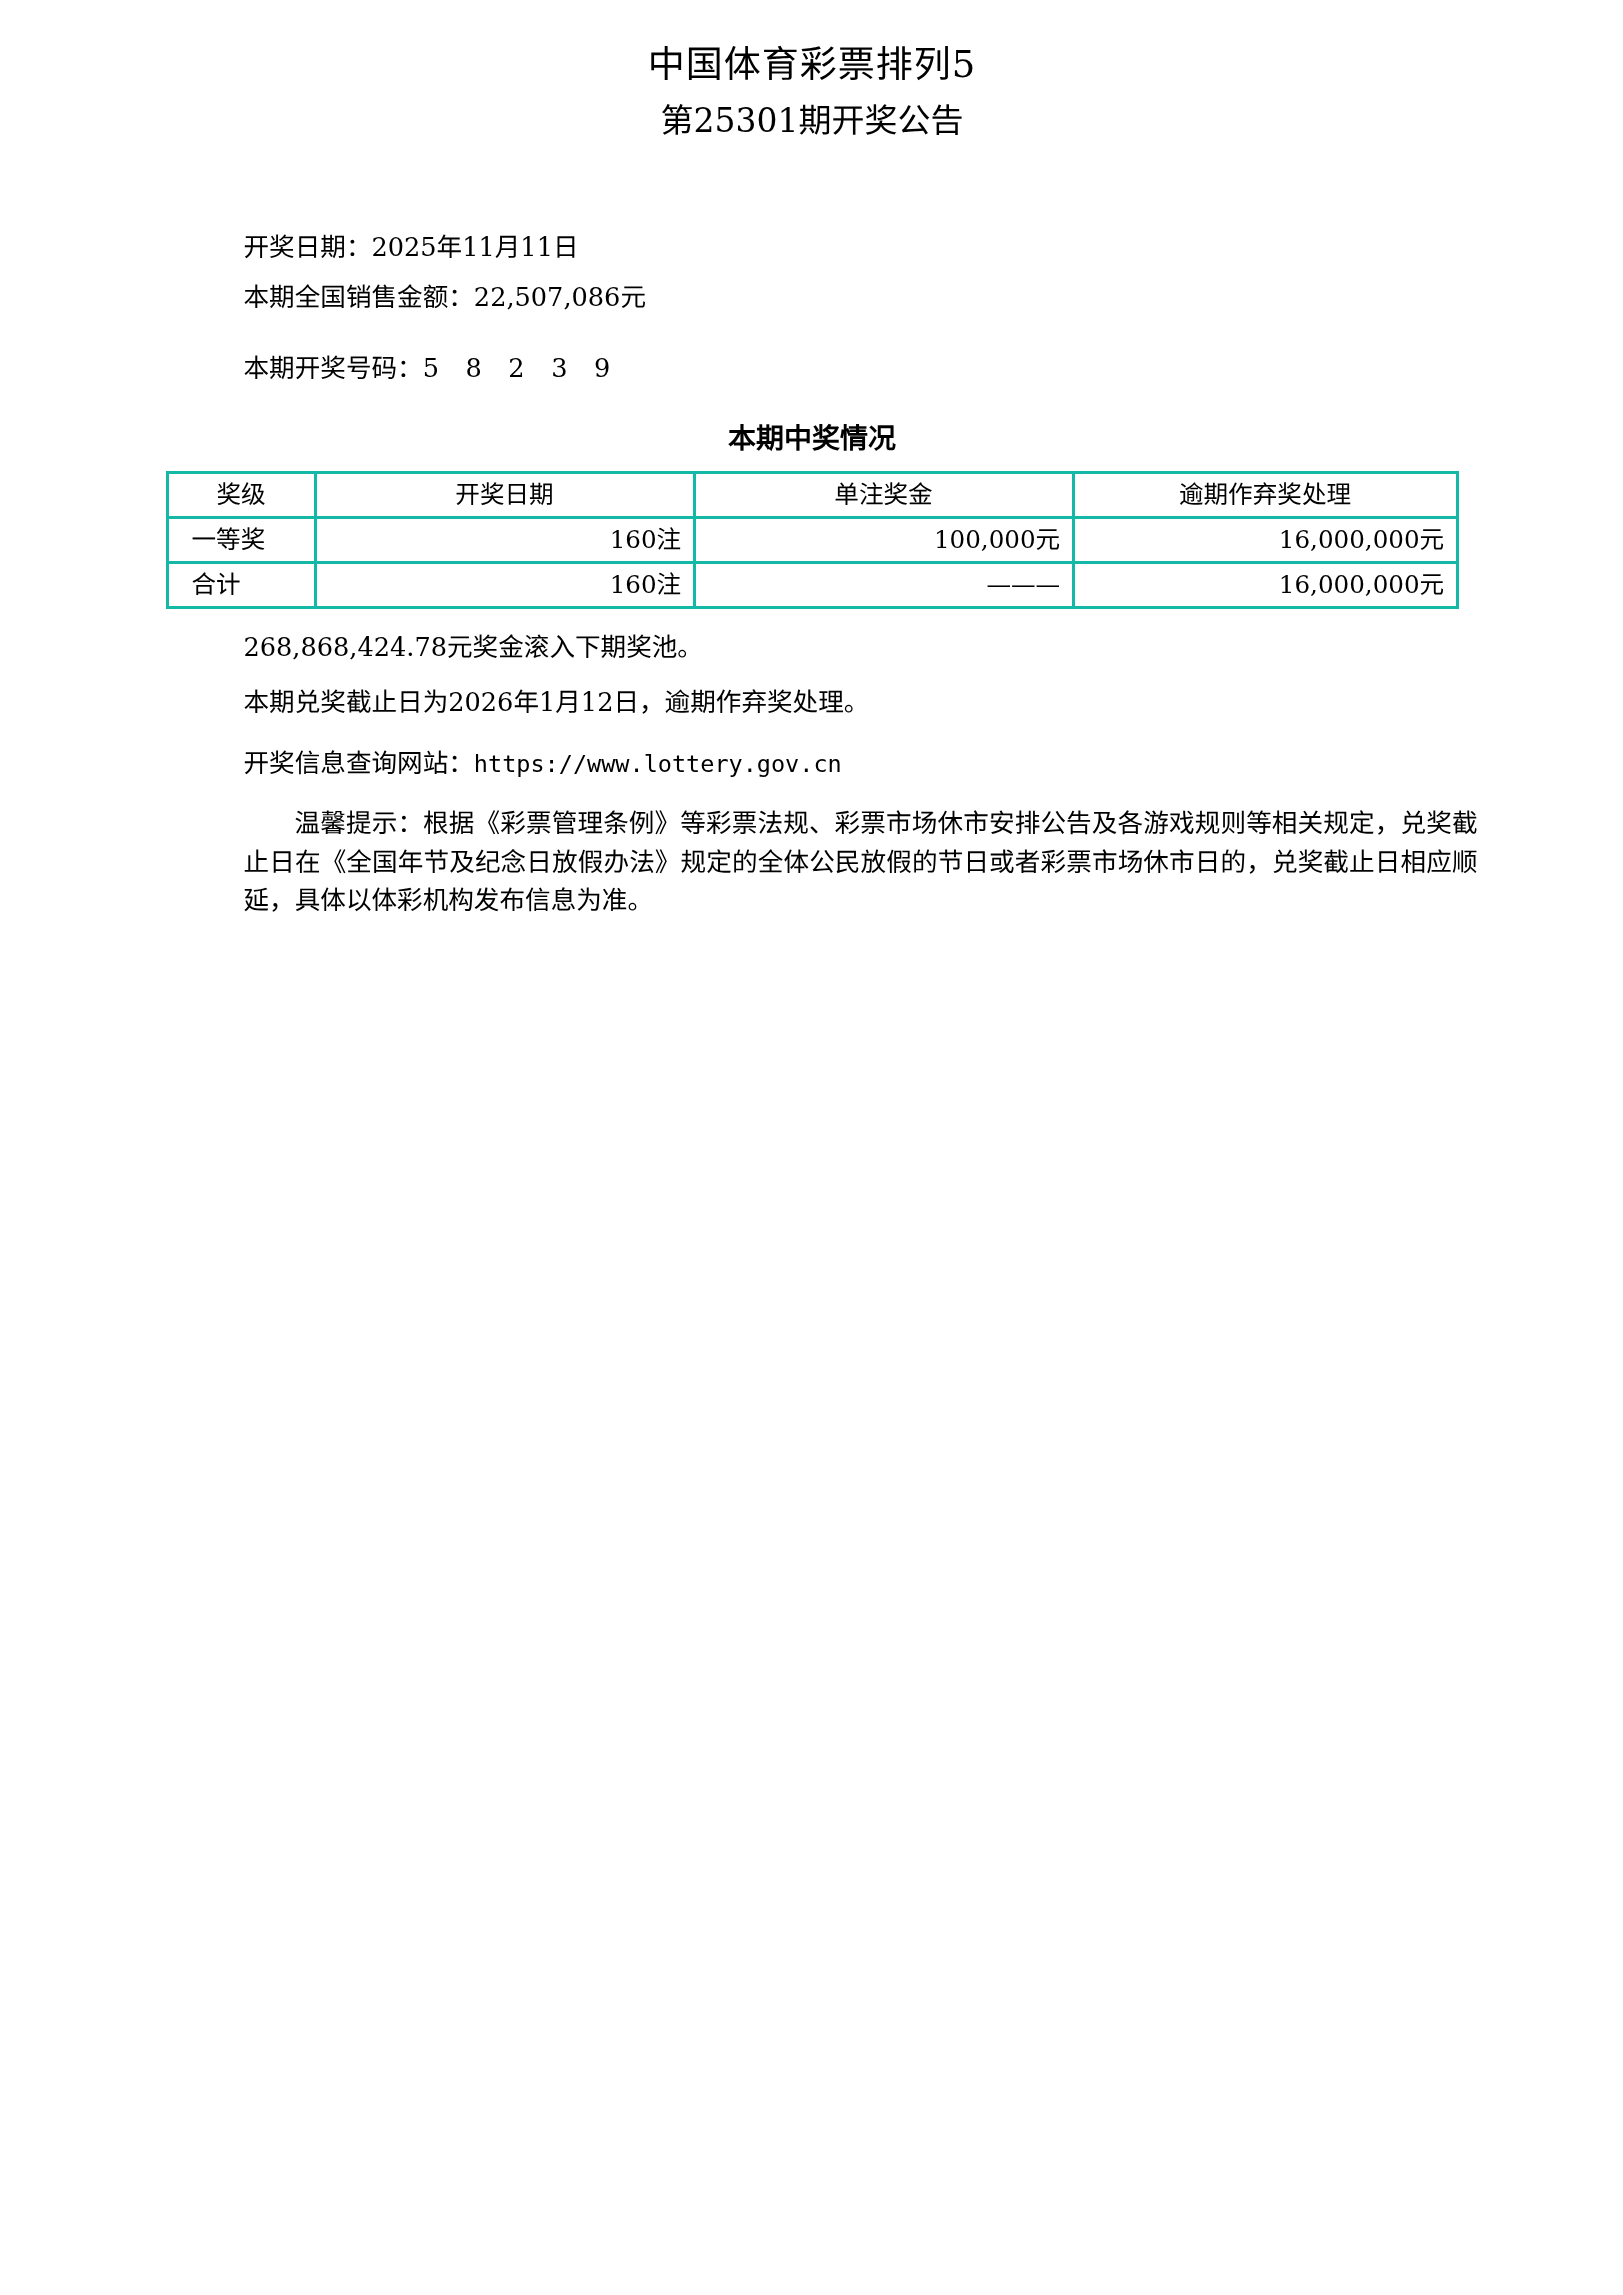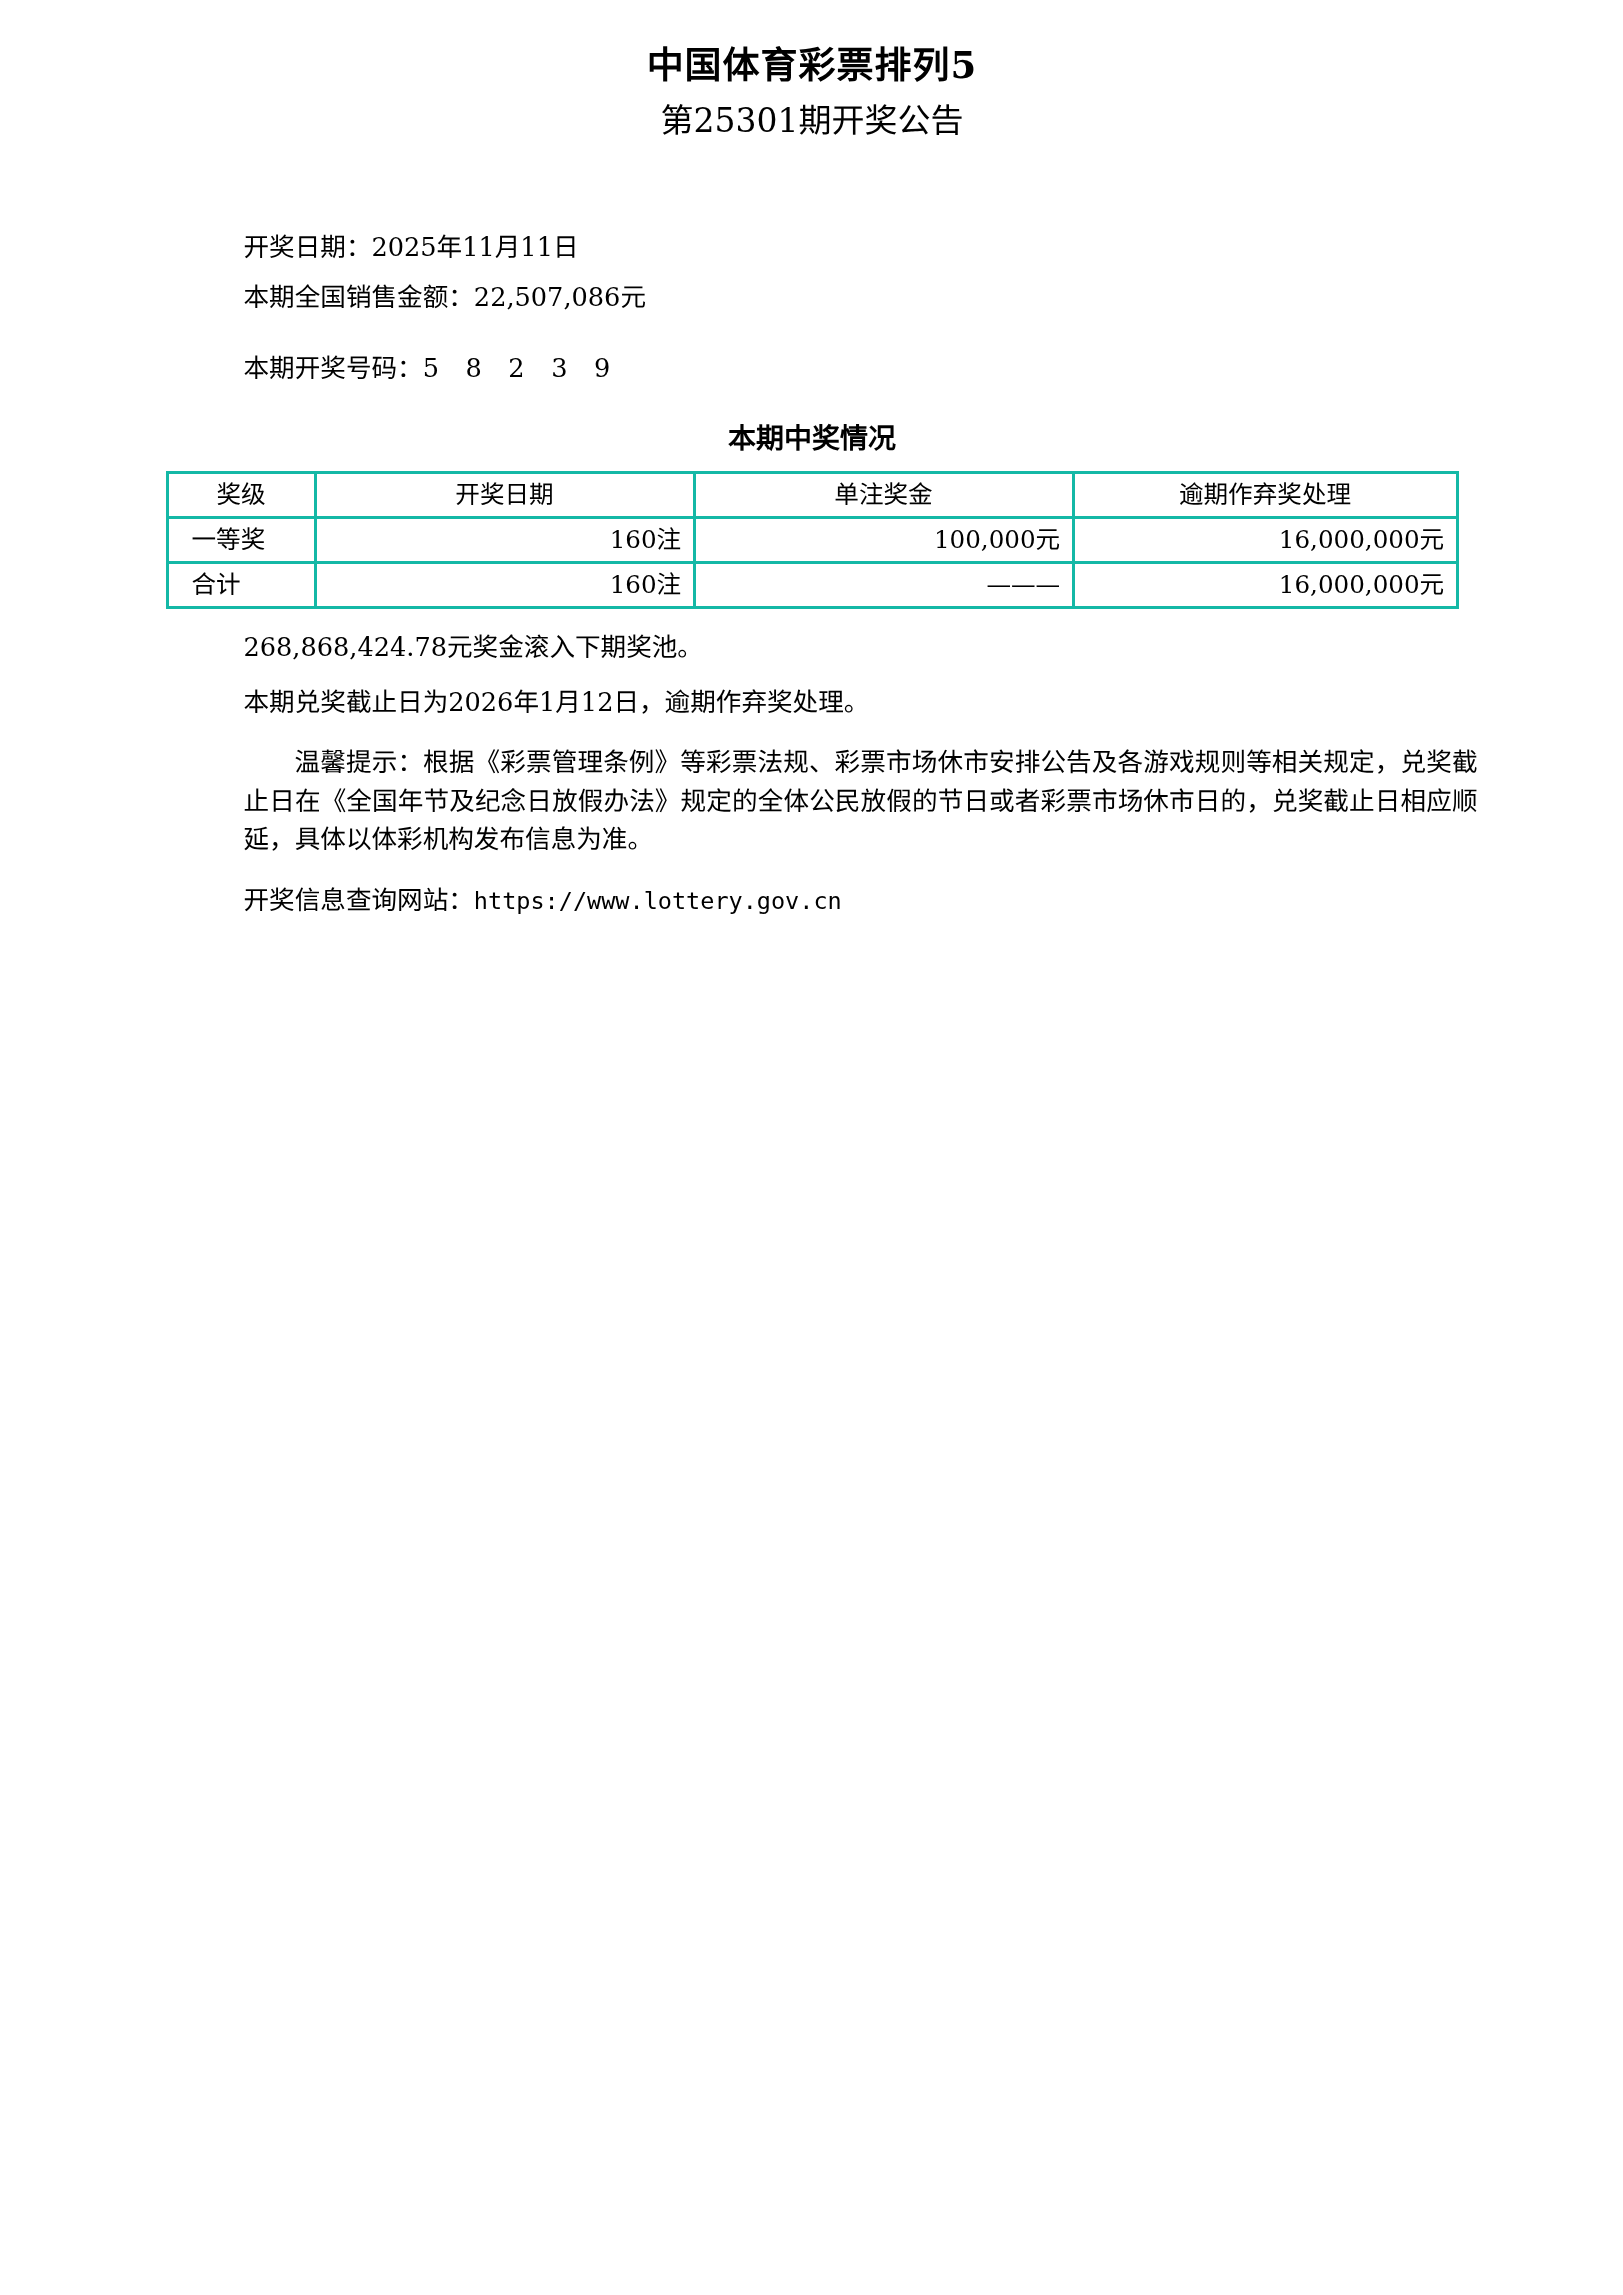--- a/index.html
+++ b/index.html
@@ -18,21 +18,21 @@
   .page {
     position: relative;
     width: 1624px;
     height: 2295px;
     box-sizing: border-box;
     padding: 0;
   }
   .doc-title {
     text-align: center;
     font-size: 37px;
-    font-weight: bold;
+    font-weight: normal;
     letter-spacing: 1px;
     margin: 44px 0 0 0;
     line-height: 1.15;
   }
   .doc-subtitle {
     text-align: center;
     font-size: 33px;
     font-weight: normal;
     margin: 14.3px 0 0 0;
     line-height: 1.2;
@@ -164,19 +164,19 @@
           <td class="num">———</td>
           <td class="num">16,000,000元</td>
         </tr>
       </tbody>
     </table>
 
     <p class="para rollover">268,868,424.78元奖金滚入下期奖池。</p>
 
     <p class="para">本期兑奖截止日为2026年1月12日，逾期作弃奖处理。</p>
 
+    <p class="para site"><span>开奖信息查询网站：</span><span class="mono">https://www.lottery.gov.cn</span></p>
+
     <p class="para tip"><span>温馨提示：</span><span>根据《彩票管理条例》等彩票法规、彩票市场休市安排公告及各游戏规则等相关规定，兑奖截止日在《全国年节及纪念日放假办法》规定的全体公民放假的节日或者彩票市场休市日的，兑奖截止日相应顺延，具体以体彩机构发布信息为准。</span></p>
-
-    <p class="para site"><span>开奖信息查询网站：</span><span class="mono">https://www.lottery.gov.cn</span></p>
 
   </div>
 </div>
 
 
 </body></html>

